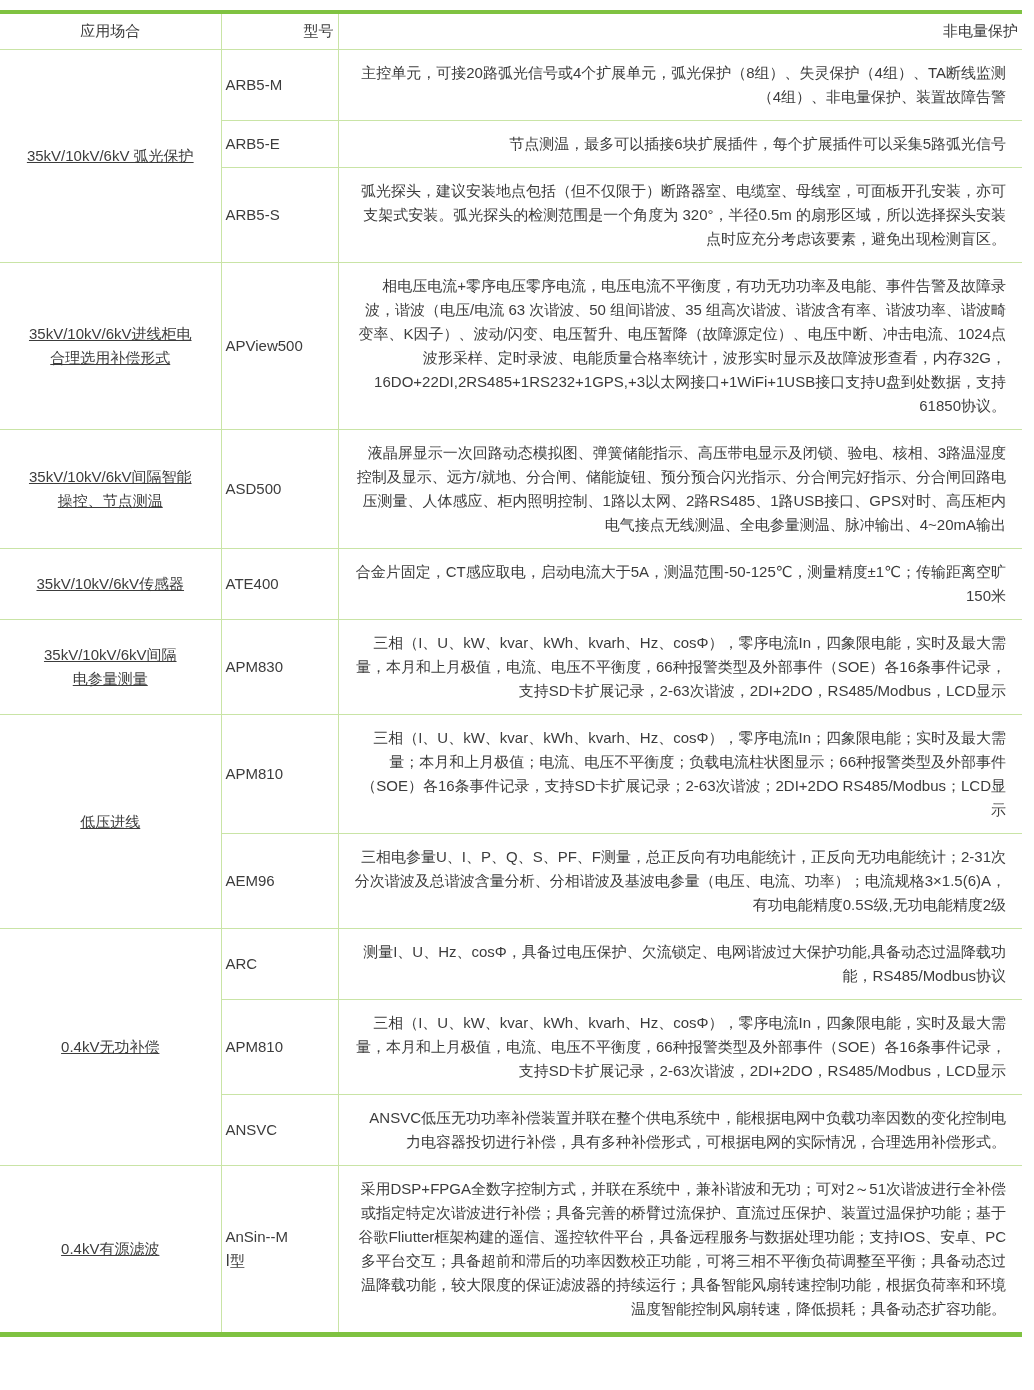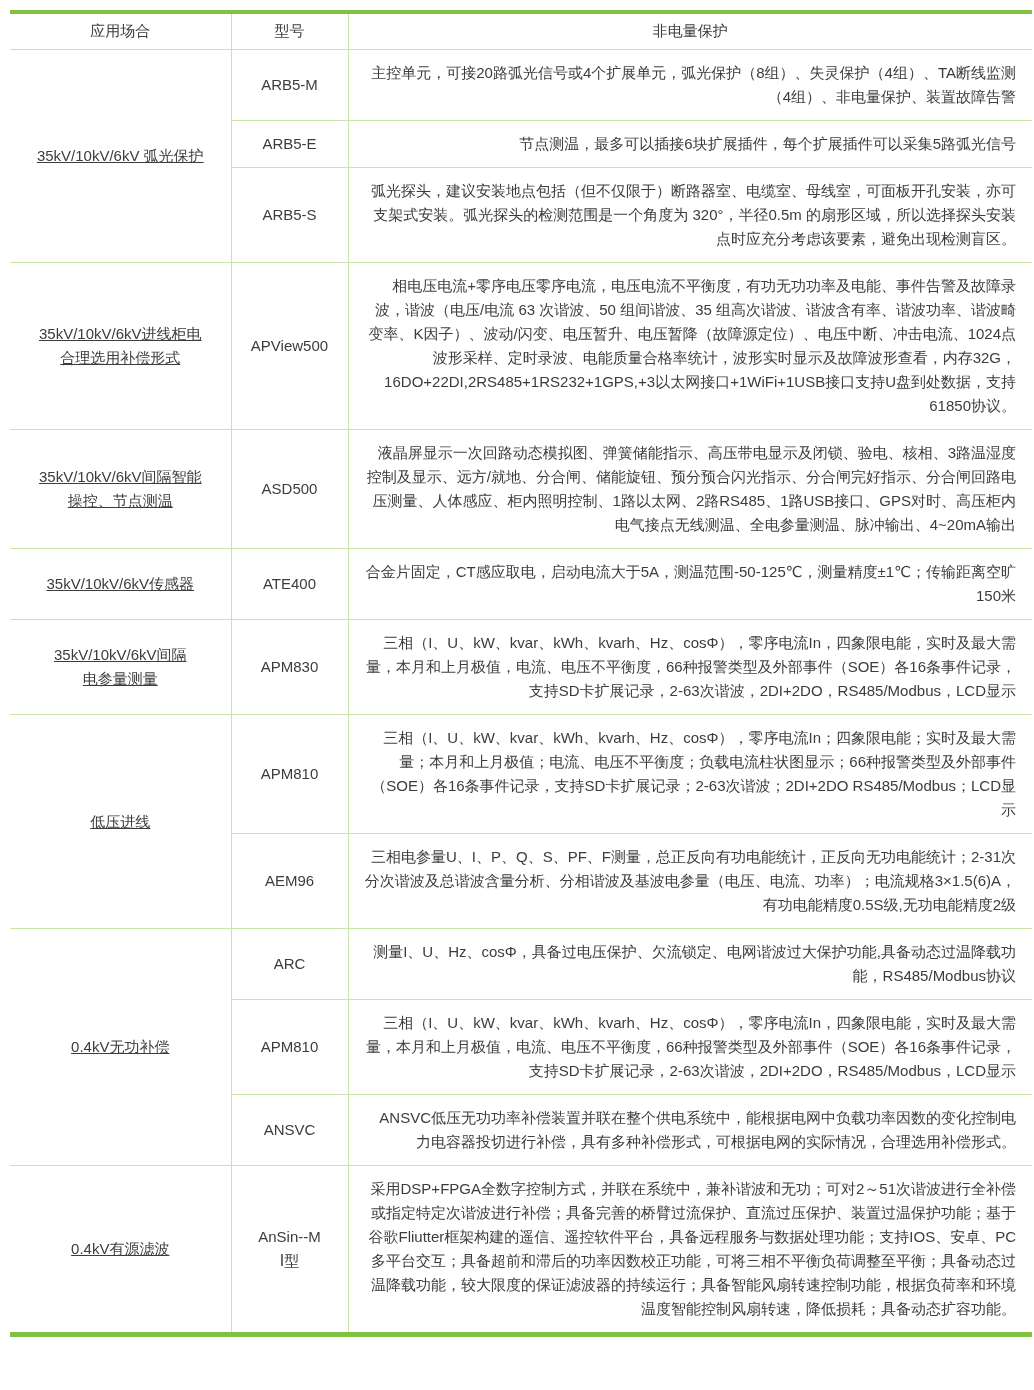--- a/index.html
+++ b/index.html
@@ -9,56 +9,56 @@
   }
   *{box-sizing:border-box;}
   html,body{margin:0;padding:0;background:#ffffff;}
   body{
     width:1034px;
     font-family:"Liberation Sans","DejaVu Sans",sans-serif;
     color:var(--text);
   }
   .page{
     width:1034px;
-    padding:10px 6px 0 10px;
+    padding:10px 6px 0 0;
   }
   table.spec{
     width:1022px;
     border-collapse:collapse;
     border-top:4px solid var(--accent);
     border-bottom:5px solid var(--accent);
     table-layout:fixed;
   }
   col.c-app{width:221px;}
   col.c-model{width:117px;}
   col.c-desc{width:684px;}
   thead th{
     font-size:15px;
     font-weight:normal;
     color:var(--text);
     text-align:center;
     padding:8px 4px;
     border-bottom:1px solid var(--grid);
   }
-  thead th + th{border-left:1px solid var(--grid);}
+  thead th + th{border-left:1px solid var(--grid);text-align:right;}
   tbody td{
     font-size:15px;
     line-height:24px;
     vertical-align:middle;
     border-top:1px solid var(--grid);
   }
   tbody tr:first-child td{border-top:none;}
   td.app{
     text-align:center;
     padding:8px 6px;
     white-space:pre-line;
     text-decoration:underline;
   }
   td.model{
-    text-align:center;
+    text-align:left;
     padding:8px 4px;
     border-left:1px solid var(--grid);
     white-space:pre-line;
   }
   td.desc{
     text-align:right;
     padding:11px 16px;
     border-left:1px solid var(--grid);
   }
 </style>

